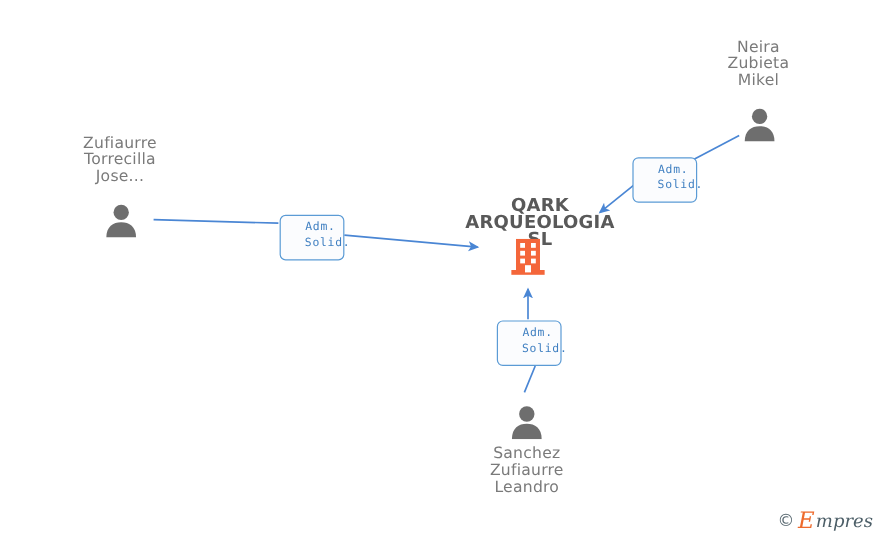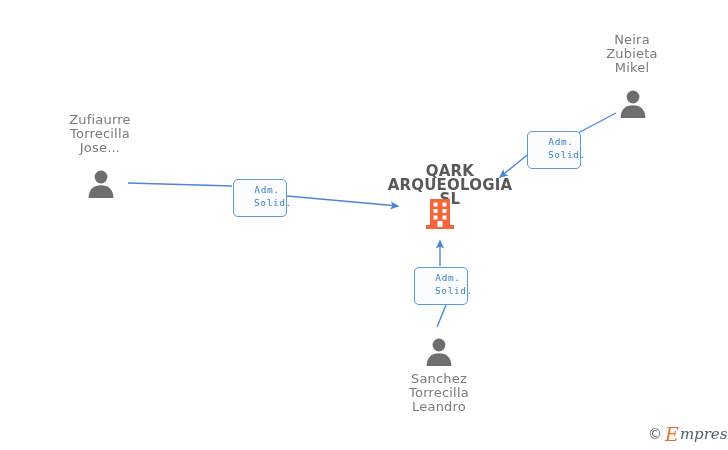--- a/index.html
+++ b/index.html
@@ -138,21 +138,21 @@
     </svg>
   </div>
 
   <div class="person-icon" style="left:424px; top:336px;">
     <svg width="30" height="30" viewBox="0 0 30 30">
       <circle cx="15" cy="9" r="6.4" fill="#6e6e6e"></circle>
       <path d="M2.6,30 C2.6,20.8 8.2,17.2 15,17.2 C21.8,17.2 27.4,20.8 27.4,30 Z" fill="#6e6e6e"></path>
     </svg>
   </div>
   <div class="person-name" style="left:379px; top:372px; width:120px;">Sanchez
-Torrecilla
+Zufiaurre
 Leandro</div>
 
   <div class="company-name" style="left:380px; top:164px; width:140px;">QARK
 ARQUEOLOGIA SL</div>
   <div class="company-icon" style="left:426px; top:199px;">
     <svg width="28" height="32" viewBox="0 0 28 32">
       <rect x="4" y="0" width="20" height="28" fill="#f4663a"></rect>
       <rect x="0" y="26" width="28" height="4" fill="#f4663a"></rect>
       <rect x="7.5" y="3.5" width="4" height="4" fill="#ffffff"></rect>
       <rect x="16.5" y="3.5" width="4" height="4" fill="#ffffff"></rect>

